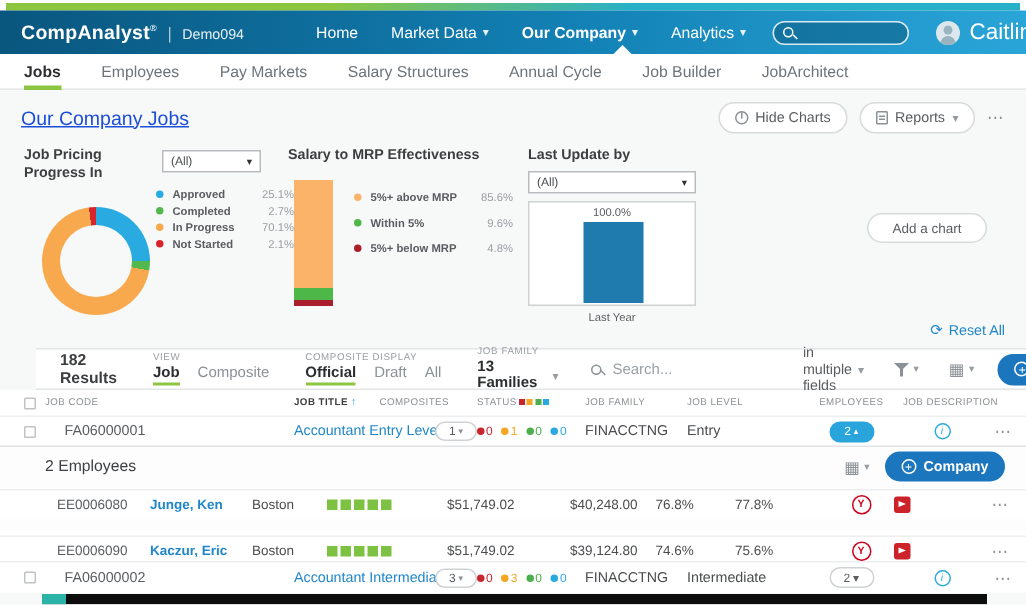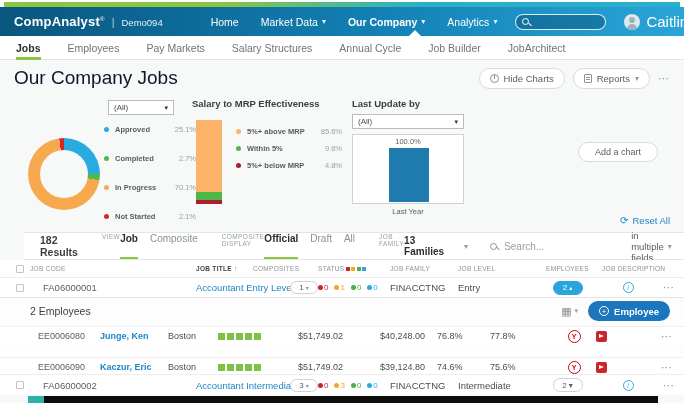--- a/index.html
+++ b/index.html
@@ -46,42 +46,42 @@
   .tab-bar { left:0; right:0; top:36px; height:24px; background:#fff; border-bottom:1px solid #e2e4e5;
     display:flex; align-items:center; padding-left:16px; gap:27px; }
   .tab { font-size:10.5px; color:#6e7479; cursor:pointer; position:relative; height:100%;
     display:flex; align-items:center; }
   .tab.active { color:#2b2d2f; font-weight:bold; }
   .tab.active::after { content:""; position:absolute; left:0; right:0; bottom:-1px; height:3px; background:#8cc540; }
 
   
   .page-body { left:0; right:0; top:60px; bottom:0; background:#f7f8f8; }
   .title-row { left:0; right:0; top:0; height:36px; display:flex; align-items:center; padding:0 14px; }
-  .page-title { font-size:19px; color:#0f172a; }
+  .page-title { font-size:13px; color:#1d4ed8;text-decoration:underline; }
   .title-actions { margin-left:auto; display:flex; align-items:center; gap:8px; }
   .pill-btn { height:21px; border:1px solid #d8dadb; border-radius:11px; background:#fff; color:#5a5d60;
     font-size:9.5px; display:flex; align-items:center; gap:5px; padding:0 10px; cursor:pointer; }
   .pie-ico { width:9px; height:9px; border-radius:50%; border:1.2px solid #8b9196; position:relative; }
   .pie-ico::after { content:""; position:absolute; left:3px; top:0; width:1.2px; height:4px; background:#8b9196; }
   .doc-ico { width:8px; height:9px; border:1.1px solid #8b9196; border-radius:1px; position:relative; }
   .doc-ico::after { content:""; position:absolute; left:1px; top:2px; width:4px; height:1px;
     background:#8b9196; box-shadow:0 2px 0 #8b9196; }
   .more-dots { color:#8b9196; font-size:11px; letter-spacing:1px; cursor:pointer; }
 
   
   .chart { position:absolute; }
   .chart-title { font-size:9.5px; font-weight:bold; color:#3c3e40; line-height:1.25; }
   .mini-select { height:15px; border:1px solid #b9bcbe; background:#fff; display:flex; align-items:center;
     justify-content:space-between; padding:0 5px; font-size:8px; color:#4a4c4e; cursor:pointer; }
   .mini-select .sel-caret { font-size:7px; color:#333; }
   .chart1 { left:16px; top:38px; width:180px; height:118px; }
   .donut { position:absolute; left:12px; top:40px; width:72px; height:72px; border-radius:50%; }
   .donut::after { content:""; position:absolute; left:12px; top:12px; width:48px; height:48px;
     border-radius:50%; background:#f7f8f8; }
-  .legend { position:absolute; display:flex; flex-direction:column;gap:18px; }
+  .legend { position:absolute; display:flex; flex-direction:column; }
   .legend-item { display:flex; align-items:center; height:11px; }
   .bullet { width:5px; height:5px; border-radius:50%; flex:0 0 auto; margin-right:6px; }
   .legend-label { font-size:7.5px; font-weight:bold; color:#5a5d60; }
   .legend-val { margin-left:auto; font-size:7.5px; color:#9aa0a4; }
   .chart2 { left:192px; top:38px; width:152px; height:118px; }
   .stack { position:absolute; left:4px; top:22px; width:26px; height:84px; display:flex; flex-direction:column; }
   .chart3 { left:352px; top:38px; width:112px; height:122px; }
   .lu-box { position:absolute; left:0; top:36px; width:112px; height:70px; border:1px solid #cfd2d3; background:#fff; }
   .lu-val { position:absolute; top:2px; left:0; right:0; text-align:center; font-size:7.5px; color:#5a5d60; }
   .lu-bar-wrap { position:absolute; left:0; right:0; top:13px; bottom:1px; }
@@ -91,26 +91,26 @@
     background:#fff; color:#5a5d60; font-size:9px; display:flex; align-items:center; justify-content:center; cursor:pointer; }
   .reset-row { right:14px; top:155px; display:flex; align-items:center; gap:4px; color:#1f86c9;
     font-size:9.5px; cursor:pointer; }
   .reset-ico { font-size:10px; }
 
   
   .toolbar { left:0; right:0; top:172px; height:28px; background:#fff; border-top:1px solid #e2e4e5;
     border-bottom:1px solid #e2e4e5; display:flex; align-items:stretch;margin-left:24px; }
   .tb-sep { width:1px; background:#e7e9ea; }
   .tb-count { display:flex; align-items:center; padding:0 12px 0 16px; font-size:10.5px; font-weight:bold; color:#3c3e40; }
-  .tb-group { display:flex; flex-direction:row; justify-content:center; padding:0 12px; }
+  .tb-group { display:flex; flex-direction:column; justify-content:center; padding:0 12px; }
   .tb-label { font-size:6.5px; color:#9aa0a4; letter-spacing:.4px; margin-bottom:1px; }
   .tb-opts { display:flex; gap:12px; font-size:10px; color:#8b9196; }
   .tb-opt { cursor:pointer; position:relative; padding-bottom:1px; }
   .tb-opt.active { color:#2b2d2f; font-weight:bold; border-bottom:2px solid #8cc540; }
-  .tb-family { font-size:10px; font-weight:bold; color:#2b2d2f; display:flex; gap:20px; align-items:center; cursor:pointer; }
+  .tb-family { font-size:10px; font-weight:bold; color:#2b2d2f; display:flex; gap:10px; align-items:center; cursor:pointer; }
   .tb-search { display:flex; align-items:center; gap:7px; padding:0 10px; flex:1; }
   .tb-search input { border:0; outline:0; background:transparent; font-size:10px; color:#4a4c4e; width:120px; }
   .tb-search input::placeholder { color:#9aa0a4; }
   .tb-scope { margin-left:auto; font-size:9.5px; color:#5a5d60; display:flex; gap:4px; align-items:center; cursor:pointer; }
   .tb-iconbtn { display:flex; align-items:center; gap:3px; padding:0 10px; cursor:pointer; color:#8b9196; font-size:11px; }
   .tb-iconbtn .sel-caret { font-size:7px; }
   .add-btn { margin:3px 12px 3px 6px; align-self:center; height:21px; border-radius:11px; background:#1b76bd;
     color:#fff; font-size:10px; font-weight:bold; display:flex; align-items:center; gap:5px; padding:0 11px; cursor:pointer; }
   .plus-circ { width:10px; height:10px; border:1px solid #fff; border-radius:50%; font-size:8px; line-height:9px;
     text-align:center; font-weight:normal; }
@@ -244,20 +244,21 @@
         <span class="pill-btn">
             <span class="doc-ico"></span>
             <span>Reports</span>
             <span class="nav-caret" style="color:#8b9196">▾</span>
           </span>
         <span class="more-dots">⋯</span>
       </span>
     </div>
 
     <div class="chart chart1">
+      <div class="chart-title" style="width:84px">Job Pricing Progress In</div>
       <div class="mini-select abs" style="left:92px;top:2px;width:66px">
         <span>(All)</span>
           <span class="sel-caret">▾</span>
       </div>
       <div id="donut" class="donut" style="background: conic-gradient(rgb(41, 171, 226) 0%, rgb(41, 171, 226) 25.1%, rgb(82, 183, 76) 25.1%, rgb(82, 183, 76) 27.8%, rgb(248, 169, 77) 27.8%, rgb(248, 169, 77) 97.9%, rgb(215, 37, 44) 97.9%, rgb(215, 37, 44) 100%);"></div>
       <div class="legend" style="left:88px;top:26px;width:92px">
         <div class="legend-item">
             <span class="bullet" style="background:#29abe2"></span>
             <span class="legend-label">Approved</span>
             <span class="legend-val">25.1%</span>
@@ -422,21 +423,21 @@
     <div class="abs emp-panel">
       <div class="ep-head">
         <span class="ep-title">2 Employees</span>
         <span class="ep-actions">
           <span class="tb-iconbtn" style="padding:0">
               <span class="grid-ico">▦</span>
               <span class="sel-caret nav-caret" style="color:#8b9196">▾</span>
             </span>
           <span class="emp-btn">
               <span class="plus-circ">+</span>
-              <span>Employee</span>
+              <span>Company</span>
             </span>
         </span>
       </div>
       <div class="ep-subhead ep-grid">
         <span></span>
         <span class="col-label">EMPLOYEE ID</span>
         <span class="col-label sorted"><span>EMPLOYEE NAME</span> <span class="sort-arrow">↑</span></span>
         <span class="col-label">PAY MARKET</span>
         <span class="col-label">PERFORMANCE RATING</span>
         <span class="col-label">COMPOSITE MRP VALUE</span>

